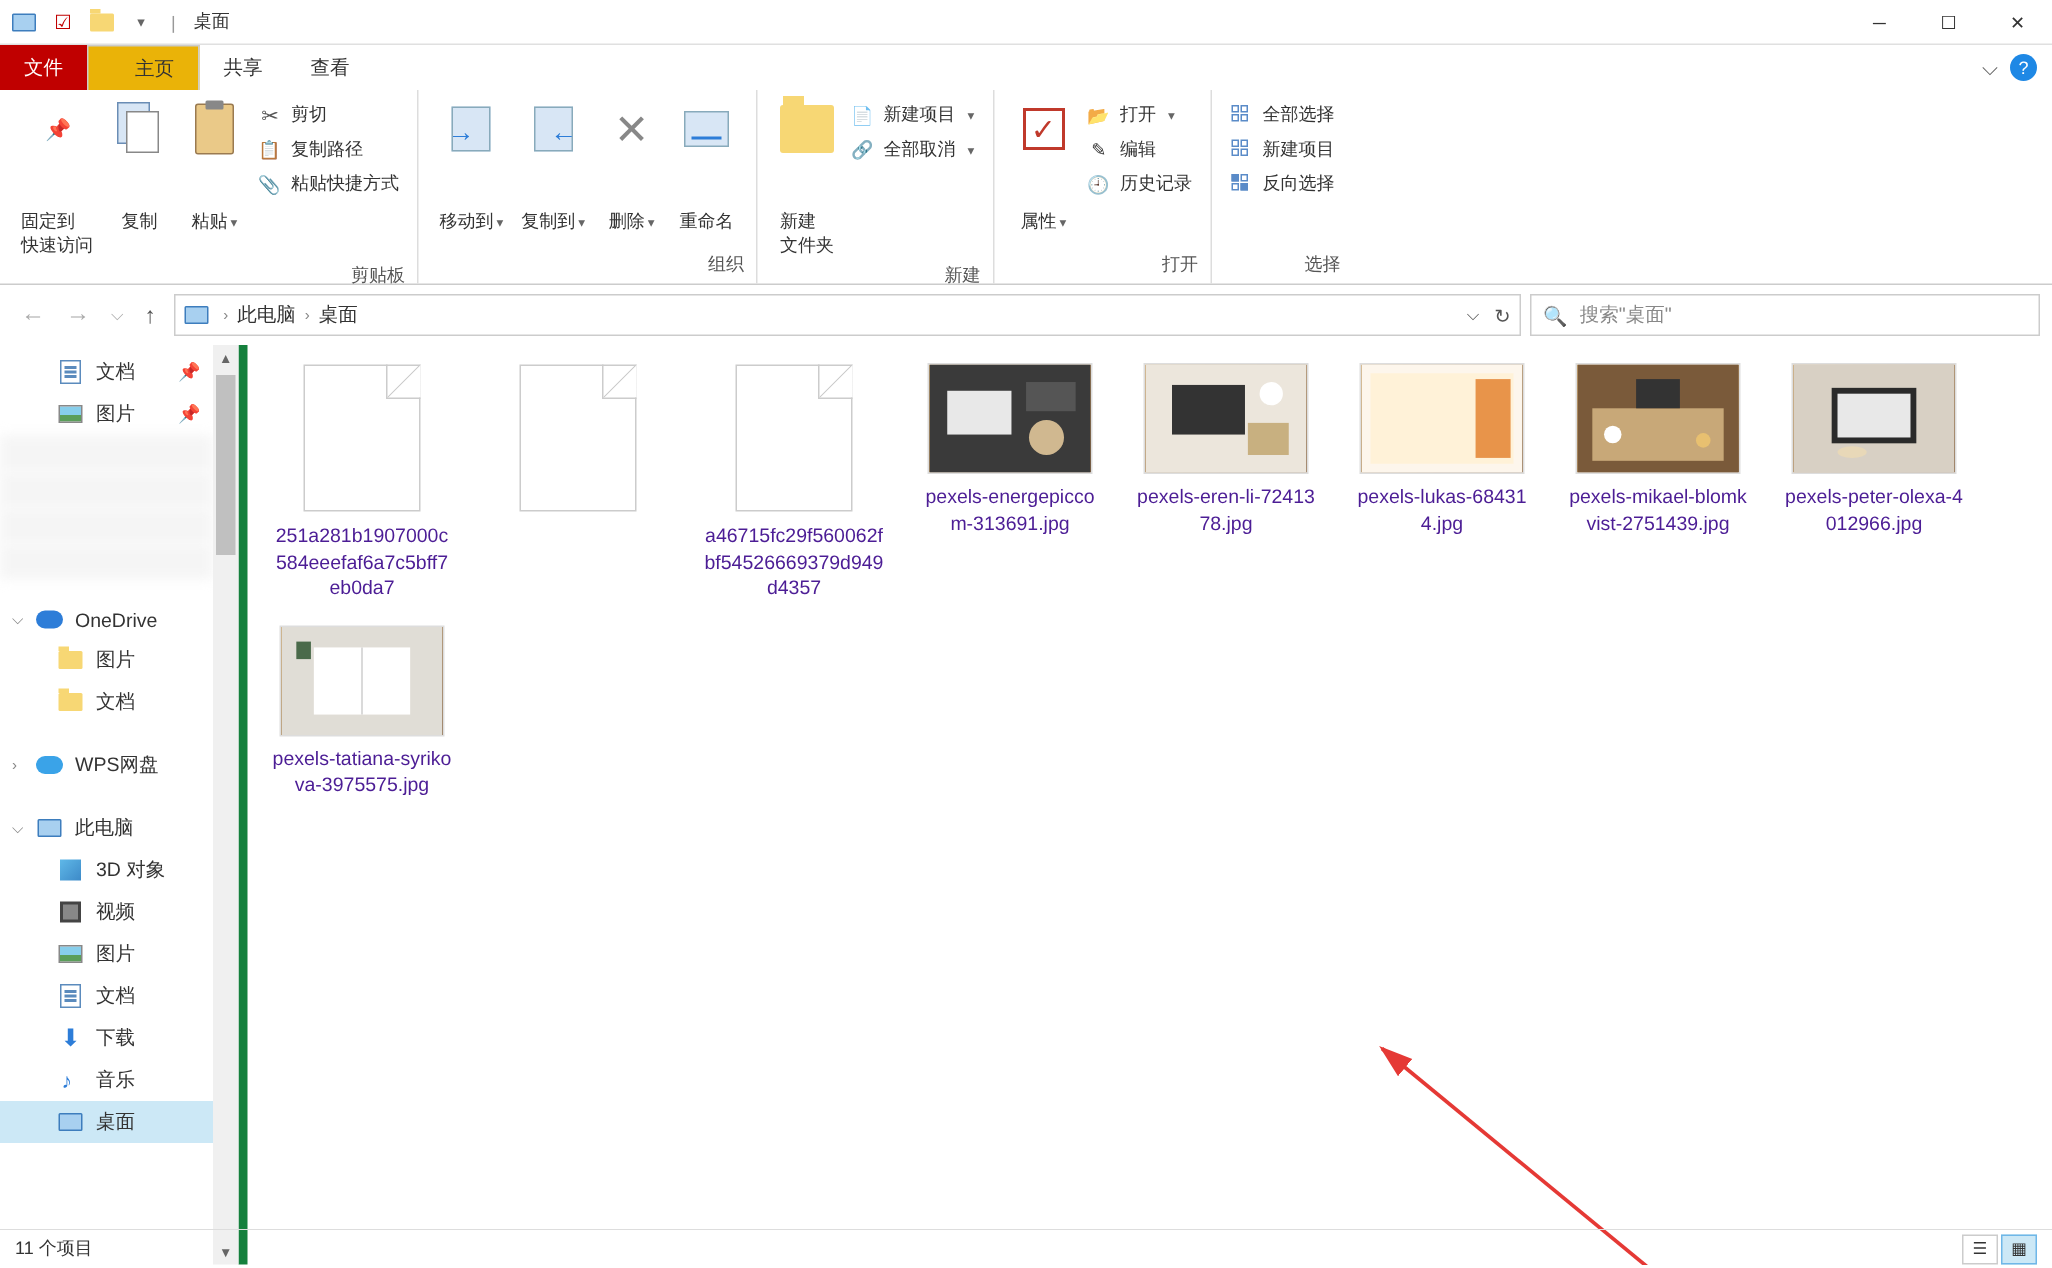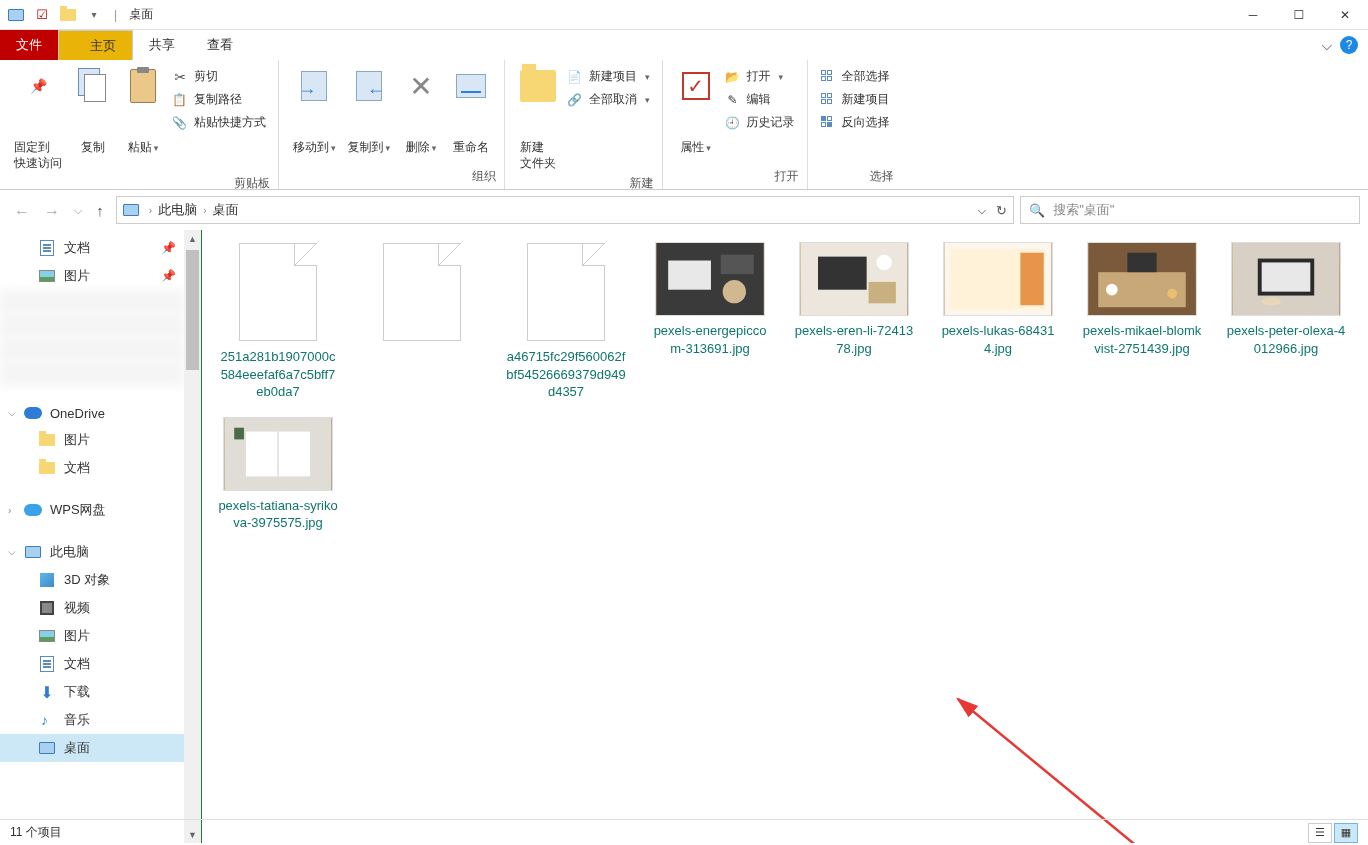--- a/index.html
+++ b/index.html
@@ -42,21 +42,21 @@
 .navbar .nav-arrows span { cursor: default; }
 .navbar .up-arrow { color: #555; font-size: 15px; }
 .address-bar { flex: 1; height: 28px; border: 1px solid #ccc; display: flex; align-items: center; padding: 0 6px; font-size: 13px; color: #333; }
 .address-bar .crumb { padding: 0 2px; }
 .address-bar .sep { color: #888; padding: 0 4px; font-size: 10px; }
 .address-bar .refresh-section { margin-left: auto; display: flex; align-items: center; gap: 10px; color: #555; }
 .search-bar { width: 340px; height: 28px; border: 1px solid #ccc; display: flex; align-items: center; padding: 0 8px; font-size: 13px; color: #888; gap: 8px; }
 
 
 .main { display: flex; height: 613px; }
-.sidebar { width: 202px; border-right: 1px solid #15803d; display: flex; }
+.sidebar { width: 165px; border-right: 6px solid #15803d; display: flex; }
 .sidebar-items { flex: 1; overflow: hidden; font-size: 13px; color: #333; padding-top: 4px; }
 .sidebar-scrollbar { width: 17px; background: #f0f0f0; position: relative; }
 .sidebar-scrollbar .thumb { position: absolute; left: 2px; right: 2px; top: 20px; height: 120px; background: #c0c0c0; }
 .sidebar-scrollbar .arrow-up, .sidebar-scrollbar .arrow-down { position: absolute; left: 0; right: 0; height: 17px; display: flex; align-items: center; justify-content: center; font-size: 9px; color: #666; }
 .sidebar-scrollbar .arrow-up { top: 0; }
 .sidebar-scrollbar .arrow-down { bottom: 0; }
 .nav-item { display: flex; align-items: center; gap: 8px; padding: 5px 8px 5px 38px; position: relative; }
 .nav-item.pinned .pin { margin-left: auto; color: #888; font-size: 12px; }
 .nav-item.blurred { filter: blur(4px); background: #f5f5f5; height: 24px; }
 .nav-item.section { padding-left: 24px; font-weight: normal; }
@@ -67,21 +67,21 @@
 
 .content { flex: 1; padding: 12px 16px; overflow: auto; position: relative; }
 .file-grid { display: flex; flex-wrap: wrap; gap: 16px 24px; align-content: flex-start; }
 .file-item { width: 120px; display: flex; flex-direction: column; align-items: center; }
 .file-thumb { width: 110px; height: 100px; display: flex; align-items: center; justify-content: center; margin-bottom: 6px; }
 .file-thumb.blank-file { position: relative; }
 .blank-file-icon { width: 78px; height: 98px; background: #fff; border: 1px solid #ccc; position: relative; }
 .blank-file-icon::before { content: ""; position: absolute; top: -1px; right: -1px; width: 22px; height: 22px; background: linear-gradient(135deg, transparent 48%, #ccc 50%, #fff 52%); border-left: 1px solid #ccc; border-bottom: 1px solid #ccc; }
 .file-thumb.image-thumb { background: linear-gradient(135deg, #c8a878, #8a6a4a); border: 1px solid #ddd; width: 110px; height: 74px; }
 .thumb-img { width: 100%; height: 100%; display: block; }
-.file-label { font-size: 13px; color: #0f766e; text-align: center; line-height: 1.35; word-break: break-all; max-height: 74px; overflow: hidden; }
+.file-label { font-size: 13px; color: #4c1d95; text-align: center; line-height: 1.35; word-break: break-all; max-height: 74px; overflow: hidden; }
 
 
 .annotation-arrow { position: absolute; top: 455px; left: 740px; width: 420px; height: 350px; pointer-events: none; }
 
 
 .statusbar { position: absolute; bottom: 0; left: 0; right: 0; height: 26px; border-top: 1px solid #ddd; display: flex; align-items: center; padding: 0 10px; font-size: 12px; color: #333; }
 .statusbar .view-toggles { margin-left: auto; display: flex; gap: 2px; }
 .statusbar .view-toggle { width: 24px; height: 20px; border: 1px solid #ccc; display: flex; align-items: center; justify-content: center; font-size: 11px; }
 .statusbar .view-toggle.active { background: #cce8f6; border-color: #6fb7e8; }
 

